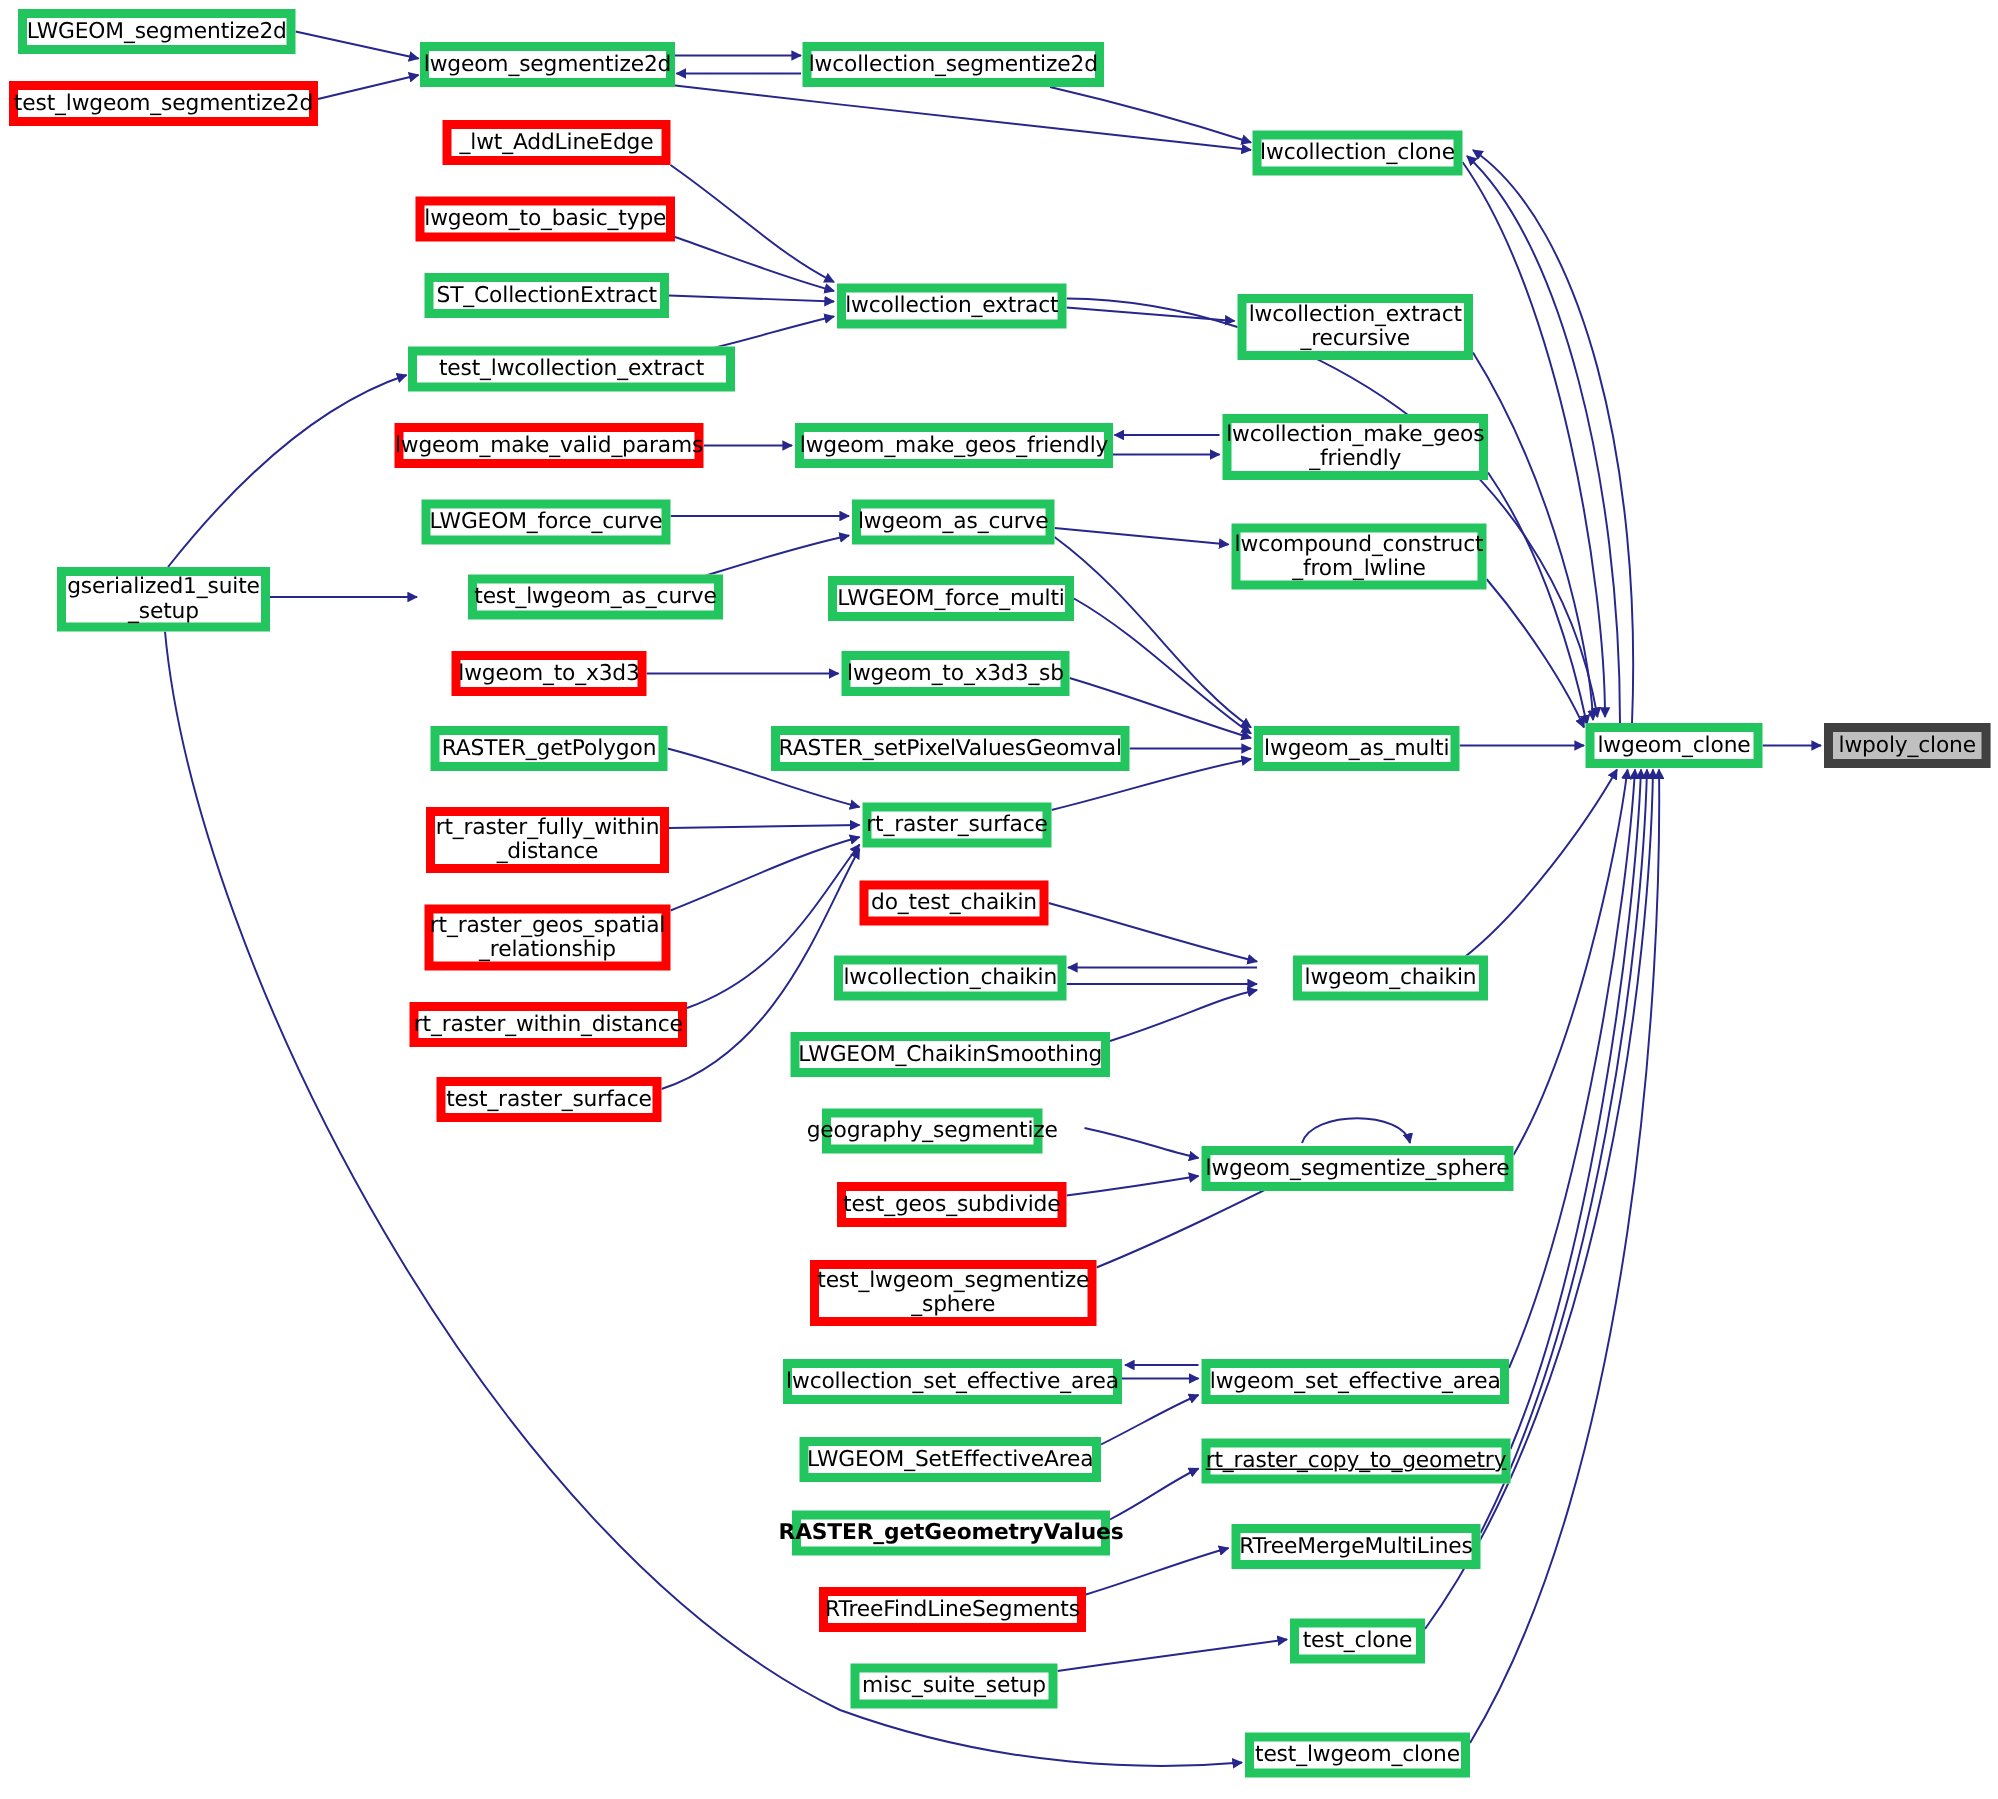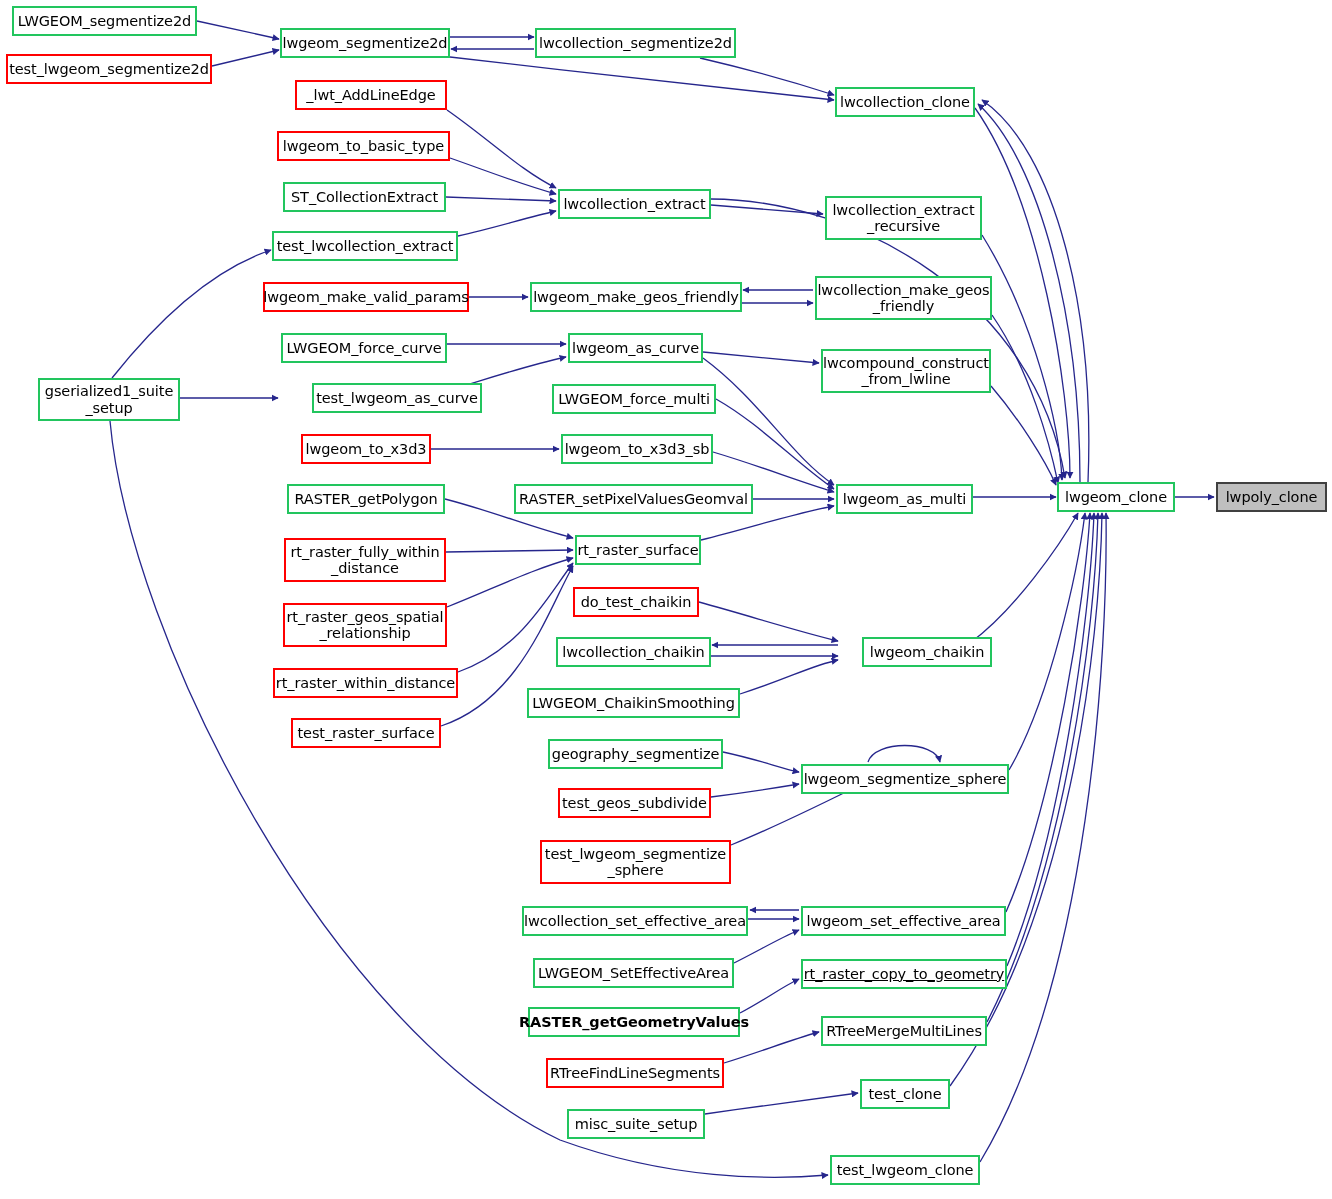--- a/index.html
+++ b/index.html
@@ -20,21 +20,21 @@
     position: absolute;
     left: 0; top: 0;
     width: 1332px;
     height: 1199px;
     pointer-events: none;
   }
   .node {
     position: absolute;
     box-sizing: border-box;
     background: #ffffff;
-    border: 2px solid #22c55e;
+    border: 6px solid #22c55e;
     display: flex;
     align-items: center;
     justify-content: center;
     text-align: center;
     font-size: 14.5px;
     color: #000000;
     line-height: 1.12;
     white-space: pre;
     letter-spacing: -0.1px;
     z-index: 5;
@@ -126,21 +126,21 @@
       <div class="node" style="left: 280px; top: 28px; width: 170px; height: 30px;">lwgeom_segmentize2d</div>
       <div class="node" style="left: 535px; top: 28px; width: 201px; height: 30px;">lwcollection_segmentize2d</div>
       <div class="node red" style="left: 6px; top: 54px; width: 206px; height: 30px;">test_lwgeom_segmentize2d</div>
       <div class="node" style="left: 835px; top: 87px; width: 140px; height: 30px;">lwcollection_clone</div>
       <div class="node red" style="left: 295px; top: 80px; width: 152px; height: 30px;">_lwt_AddLineEdge</div>
       <div class="node red" style="left: 277px; top: 131px; width: 173px; height: 30px;">lwgeom_to_basic_type</div>
       <div class="node" style="left: 558px; top: 189px; width: 153px; height: 30px;">lwcollection_extract</div>
       <div class="node" style="left: 283px; top: 182px; width: 163px; height: 30px;">ST_CollectionExtract</div>
       <div class="node" style="left: 825px; top: 196px; width: 157px; height: 44px;">lwcollection_extract
 _recursive</div>
-      <div class="node" style="left: 272px; top: 231px; width: 186px; height: 30px;">test_lwcollection_extract</div>
+      <div class="node" style="left: 272px; top: 231px; width: 218px; height: 30px;">test_lwcollection_extract</div>
       <div class="node red" style="left: 263px; top: 282px; width: 206px; height: 30px;">lwgeom_make_valid_params</div>
       <div class="node" style="left: 530px; top: 282px; width: 212px; height: 30px;">lwgeom_make_geos_friendly</div>
       <div class="node" style="left: 815px; top: 276px; width: 177px; height: 44px;">lwcollection_make_geos
 _friendly</div>
       <div class="node" style="left: 281px; top: 333px; width: 166px; height: 30px;">LWGEOM_force_curve</div>
       <div class="node" style="left: 568px; top: 333px; width: 135px; height: 30px;">lwgeom_as_curve</div>
       <div class="node" style="left: 821px; top: 349px; width: 170px; height: 44px;">lwcompound_construct
 _from_lwline</div>
       <div class="node" style="left: 38px; top: 378px; width: 142px; height: 43px;">gserialized1_suite
 _setup</div>
@@ -157,21 +157,21 @@
       <div class="node red" style="left: 284px; top: 538px; width: 162px; height: 44px;">rt_raster_fully_within
 _distance</div>
       <div class="node red" style="left: 283px; top: 603px; width: 164px; height: 44px;">rt_raster_geos_spatial
 _relationship</div>
       <div class="node red" style="left: 573px; top: 587px; width: 126px; height: 30px;">do_test_chaikin</div>
       <div class="node" style="left: 556px; top: 637px; width: 155px; height: 30px;">lwcollection_chaikin</div>
       <div class="node" style="left: 862px; top: 637px; width: 130px; height: 30px;">lwgeom_chaikin</div>
       <div class="node red" style="left: 273px; top: 668px; width: 185px; height: 30px;">rt_raster_within_distance</div>
       <div class="node" style="left: 527px; top: 688px; width: 213px; height: 30px;">LWGEOM_ChaikinSmoothing</div>
       <div class="node red" style="left: 291px; top: 718px; width: 150px; height: 30px;">test_raster_surface</div>
-      <div class="node" style="left: 548px; top: 739px; width: 175px; height: 30px;">geography_segmentize</div>
+      <div class="node" style="left: 548px; top: 739px; width: 147px; height: 30px;">geography_segmentize</div>
       <div class="node" style="left: 801px; top: 764px; width: 208px; height: 30px;">lwgeom_segmentize_sphere</div>
       <div class="node red" style="left: 558px; top: 788px; width: 153px; height: 30px;">test_geos_subdivide</div>
       <div class="node red" style="left: 540px; top: 840px; width: 191px; height: 44px;">test_lwgeom_segmentize
 _sphere</div>
       <div class="node" style="left: 522px; top: 906px; width: 226px; height: 30px;">lwcollection_set_effective_area</div>
       <div class="node" style="left: 801px; top: 906px; width: 205px; height: 30px;">lwgeom_set_effective_area</div>
       <div class="node" style="left: 533px; top: 958px; width: 201px; height: 30px;">LWGEOM_SetEffectiveArea</div>
       <div class="node" style="left: 801px; top: 959px; width: 206px; height: 30px; text-decoration: underline;">rt_raster_copy_to_geometry</div>
       <div class="node" style="left: 528px; top: 1007px; width: 212px; height: 30px; font-weight: bold;">RASTER_getGeometryValues</div>
       <div class="node" style="left: 821px; top: 1016px; width: 166px; height: 30px;">RTreeMergeMultiLines</div>

